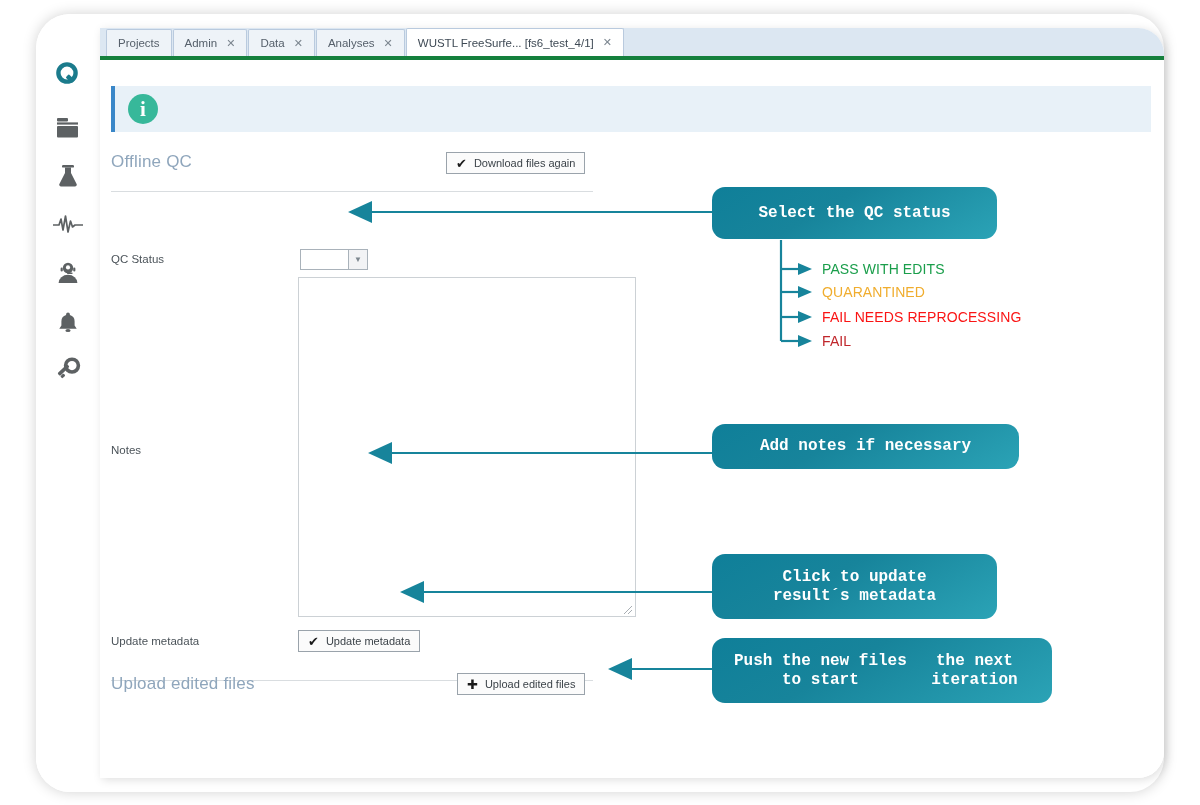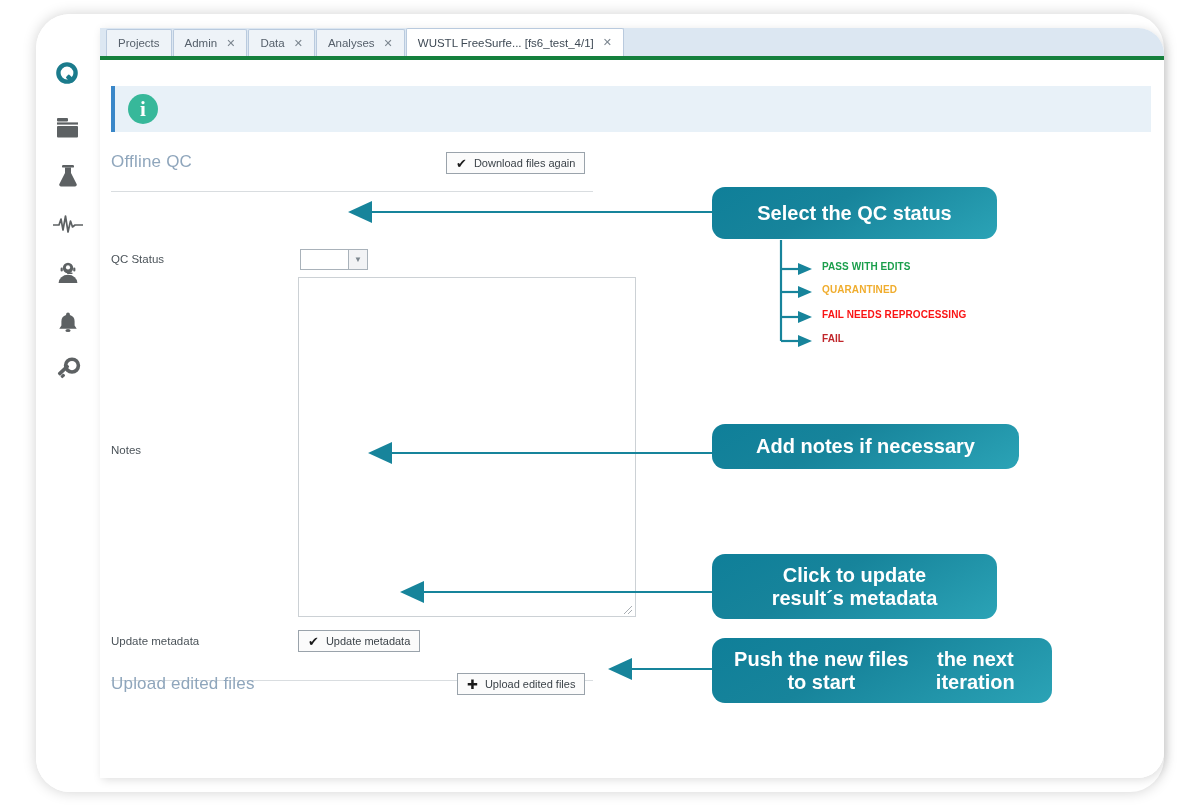--- a/index.html
+++ b/index.html
@@ -240,34 +240,35 @@
     position: absolute;
     left: 0; top: 0;
     width: 1200px; height: 805px;
     pointer-events: none;
   }
   .callout {
     position: absolute;
     border-radius: 13px;
     background: linear-gradient(150deg, #0f7f99 0%, #17849b 40%, #2ba3b6 100%);
     color: #ffffff;
-    font-size: 20px;
+    font-size: 16px;
     font-weight: bold;
     display: flex;
     align-items: center;
     justify-content: center;
     text-align: center;
     line-height: 1.15;
     box-sizing: border-box;
     padding: 0 16px;
+    font-family: Liberation Mono, monospace;
   }
   .status-option {
     position: absolute;
-    font-size: 10px;
-    font-weight: bold;
+    font-size: 14px;
+    font-weight: normal;
     letter-spacing: .1px;
     white-space: nowrap;
   }
 </style>
 </head>
 <body>
 
 <div id="app-window">
 
   <div id="sidebar">

